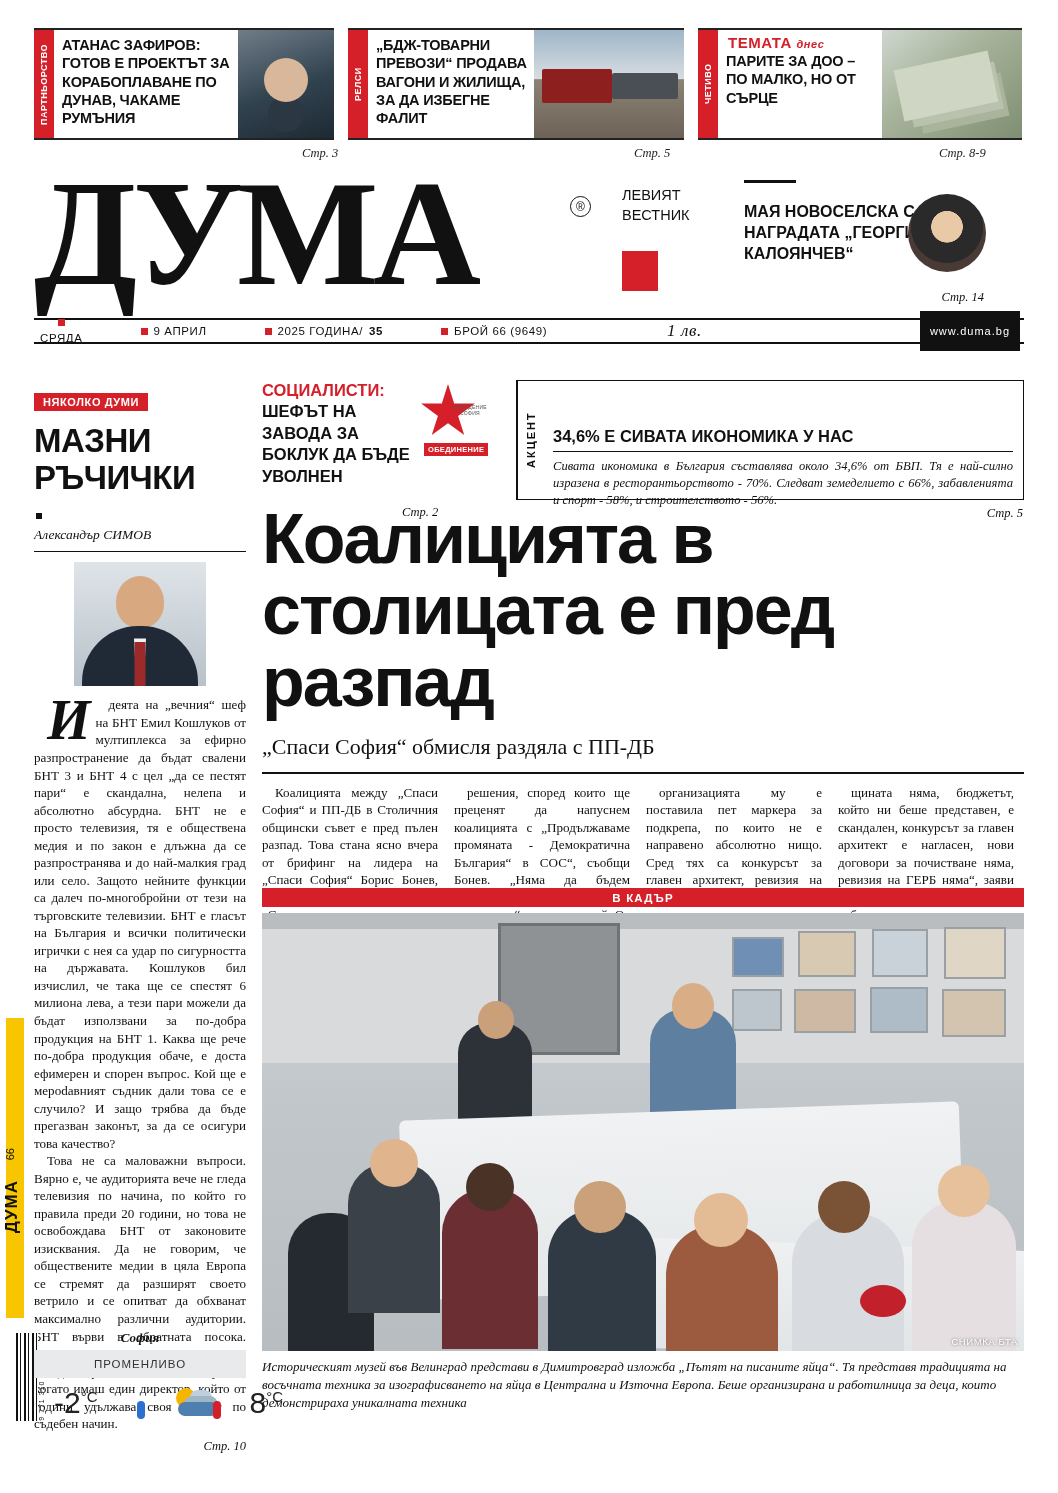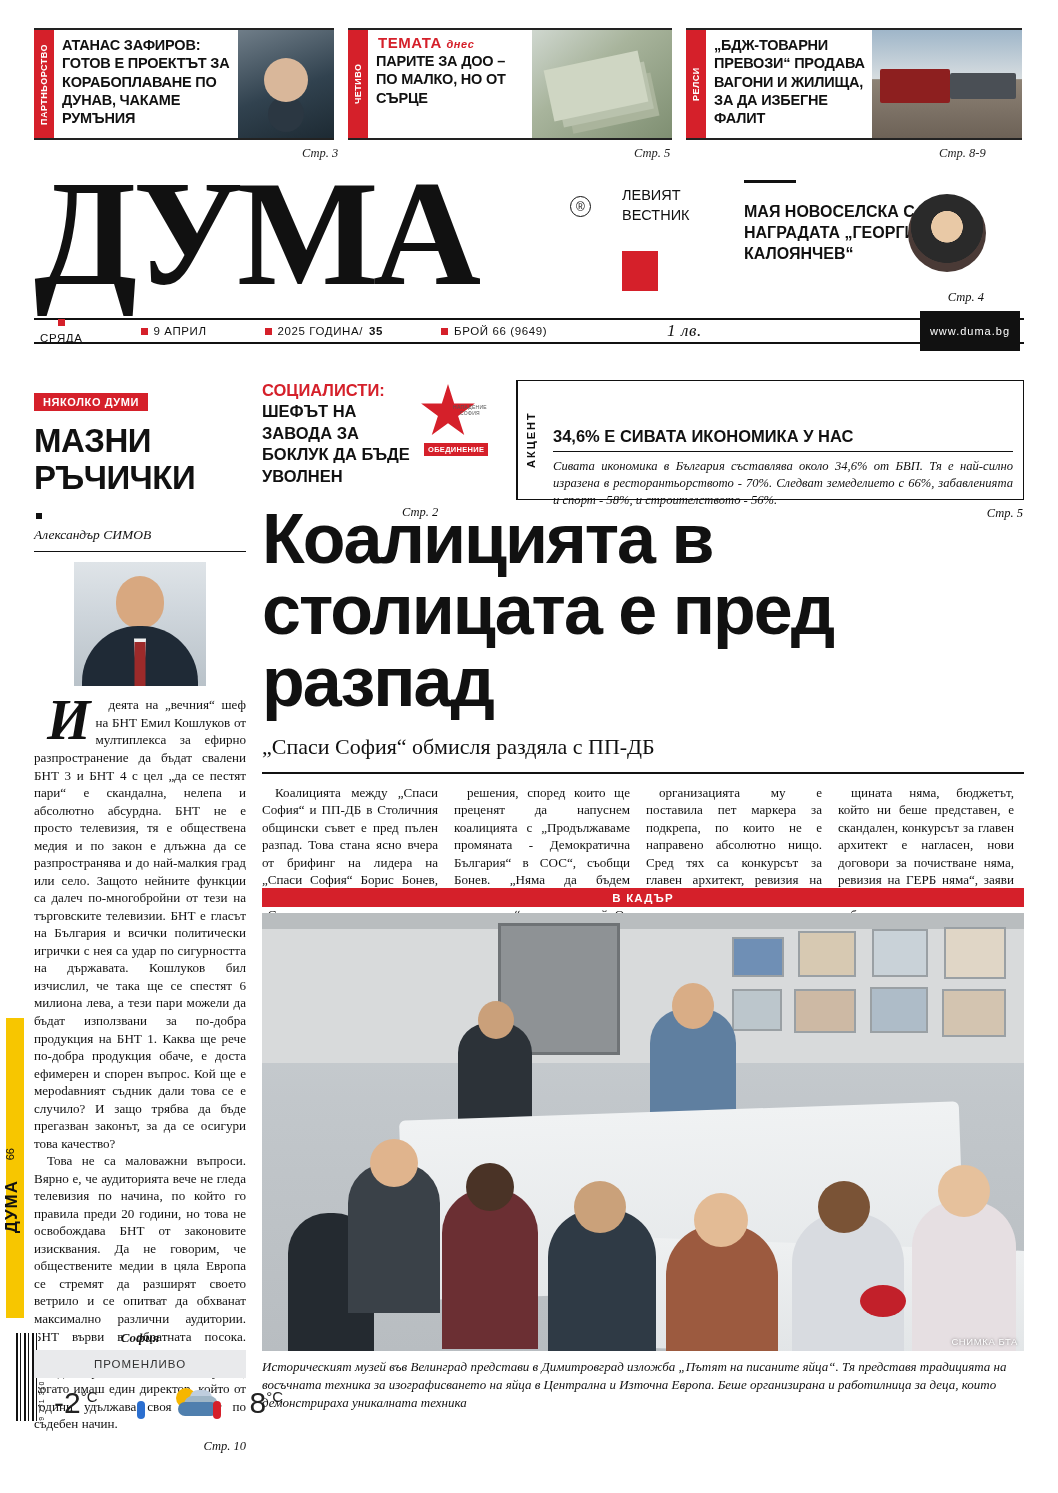--- a/index.html
+++ b/index.html
@@ -338,35 +338,35 @@
 <div class="page">
 
   <div class="top-strip">
 
     <div class="teaser t1">
       <div class="tcat">ПАРТНЬОРСТВО</div>
       <div class="ttext">АТАНАС ЗАФИРОВ: ГОТОВ Е ПРОЕКТЪТ ЗА КОРАБОПЛАВАНЕ ПО ДУНАВ, ЧАКАМЕ РУМЪНИЯ</div>
       <div class="tphoto"></div>
     </div>
 
+    <div class="teaser t2">
+      <div class="tcat">РЕЛСИ</div>
+      <div class="ttext">„БДЖ-ТОВАРНИ ПРЕВОЗИ“ ПРОДАВА ВАГОНИ И ЖИЛИЩА, ЗА ДА ИЗБЕГНЕ ФАЛИТ</div>
+      <div class="tphoto"></div>
+    </div>
+
     <div class="teaser t3">
       <div class="tcat">ЧЕТИВО</div>
       <div class="tema-badge">
         <span>ТЕМАТА</span>
         <i>днес</i>
       </div>
       <div class="ttext" style="padding-top:22px">ПАРИТЕ ЗА ДОО – ПО МАЛКО, НО ОТ СЪРЦЕ</div>
       <div class="tphoto"></div>
     </div>
-
-    <div class="teaser t2">
-      <div class="tcat">РЕЛСИ</div>
-      <div class="ttext">„БДЖ-ТОВАРНИ ПРЕВОЗИ“ ПРОДАВА ВАГОНИ И ЖИЛИЩА, ЗА ДА ИЗБЕГНЕ ФАЛИТ</div>
-      <div class="tphoto"></div>
-    </div>
   </div>
 
   <div class="page-refs">
     <span class="pr1">Стр. 3</span>
     <span class="pr2">Стр. 5</span>
     <span class="pr3">Стр. 8-9</span>
   </div>
 
   <div class="masthead">
     <div class="logo">ДУМА</div>
@@ -374,21 +374,21 @@
     <div class="logo-sub">
       <div>ЛЕВИЯТ</div>
       <div>ВЕСТНИК</div>
     </div>
     <div class="logo-red-sq"></div>
     <div class="logo-rule"></div>
 
     <div class="mh-right">
       <div class="txt">МАЯ НОВОСЕЛСКА С НАГРАДАТА „ГЕОРГИ КАЛОЯНЧЕВ“</div>
       <div class="mh-portrait"></div>
-      <div class="pg">Стр. 4</div>
+      <div class="pg">Стр. 14</div>
       <div class="pgline"></div>
     </div>
 
     <div class="mh-info">
       <span class="it i1">
           <i class="sq"></i>
           <span>СРЯДА</span>
         </span>
       <span class="it i2">
           <i class="sq"></i>

